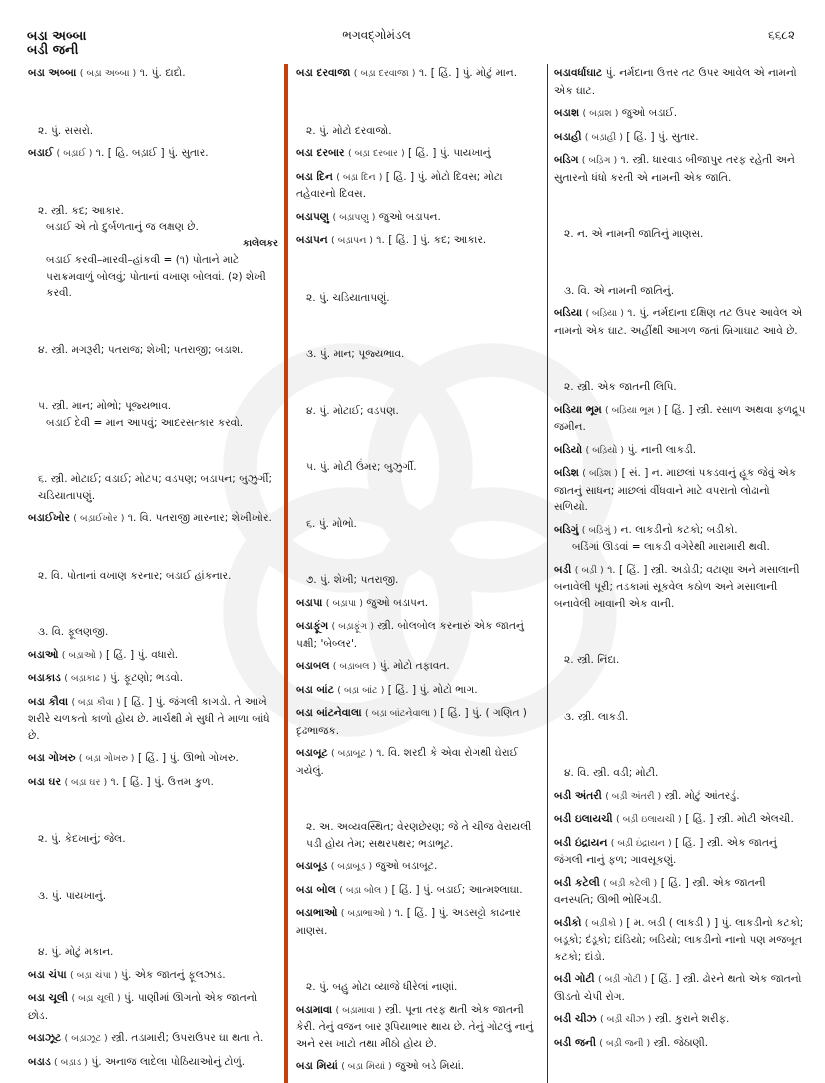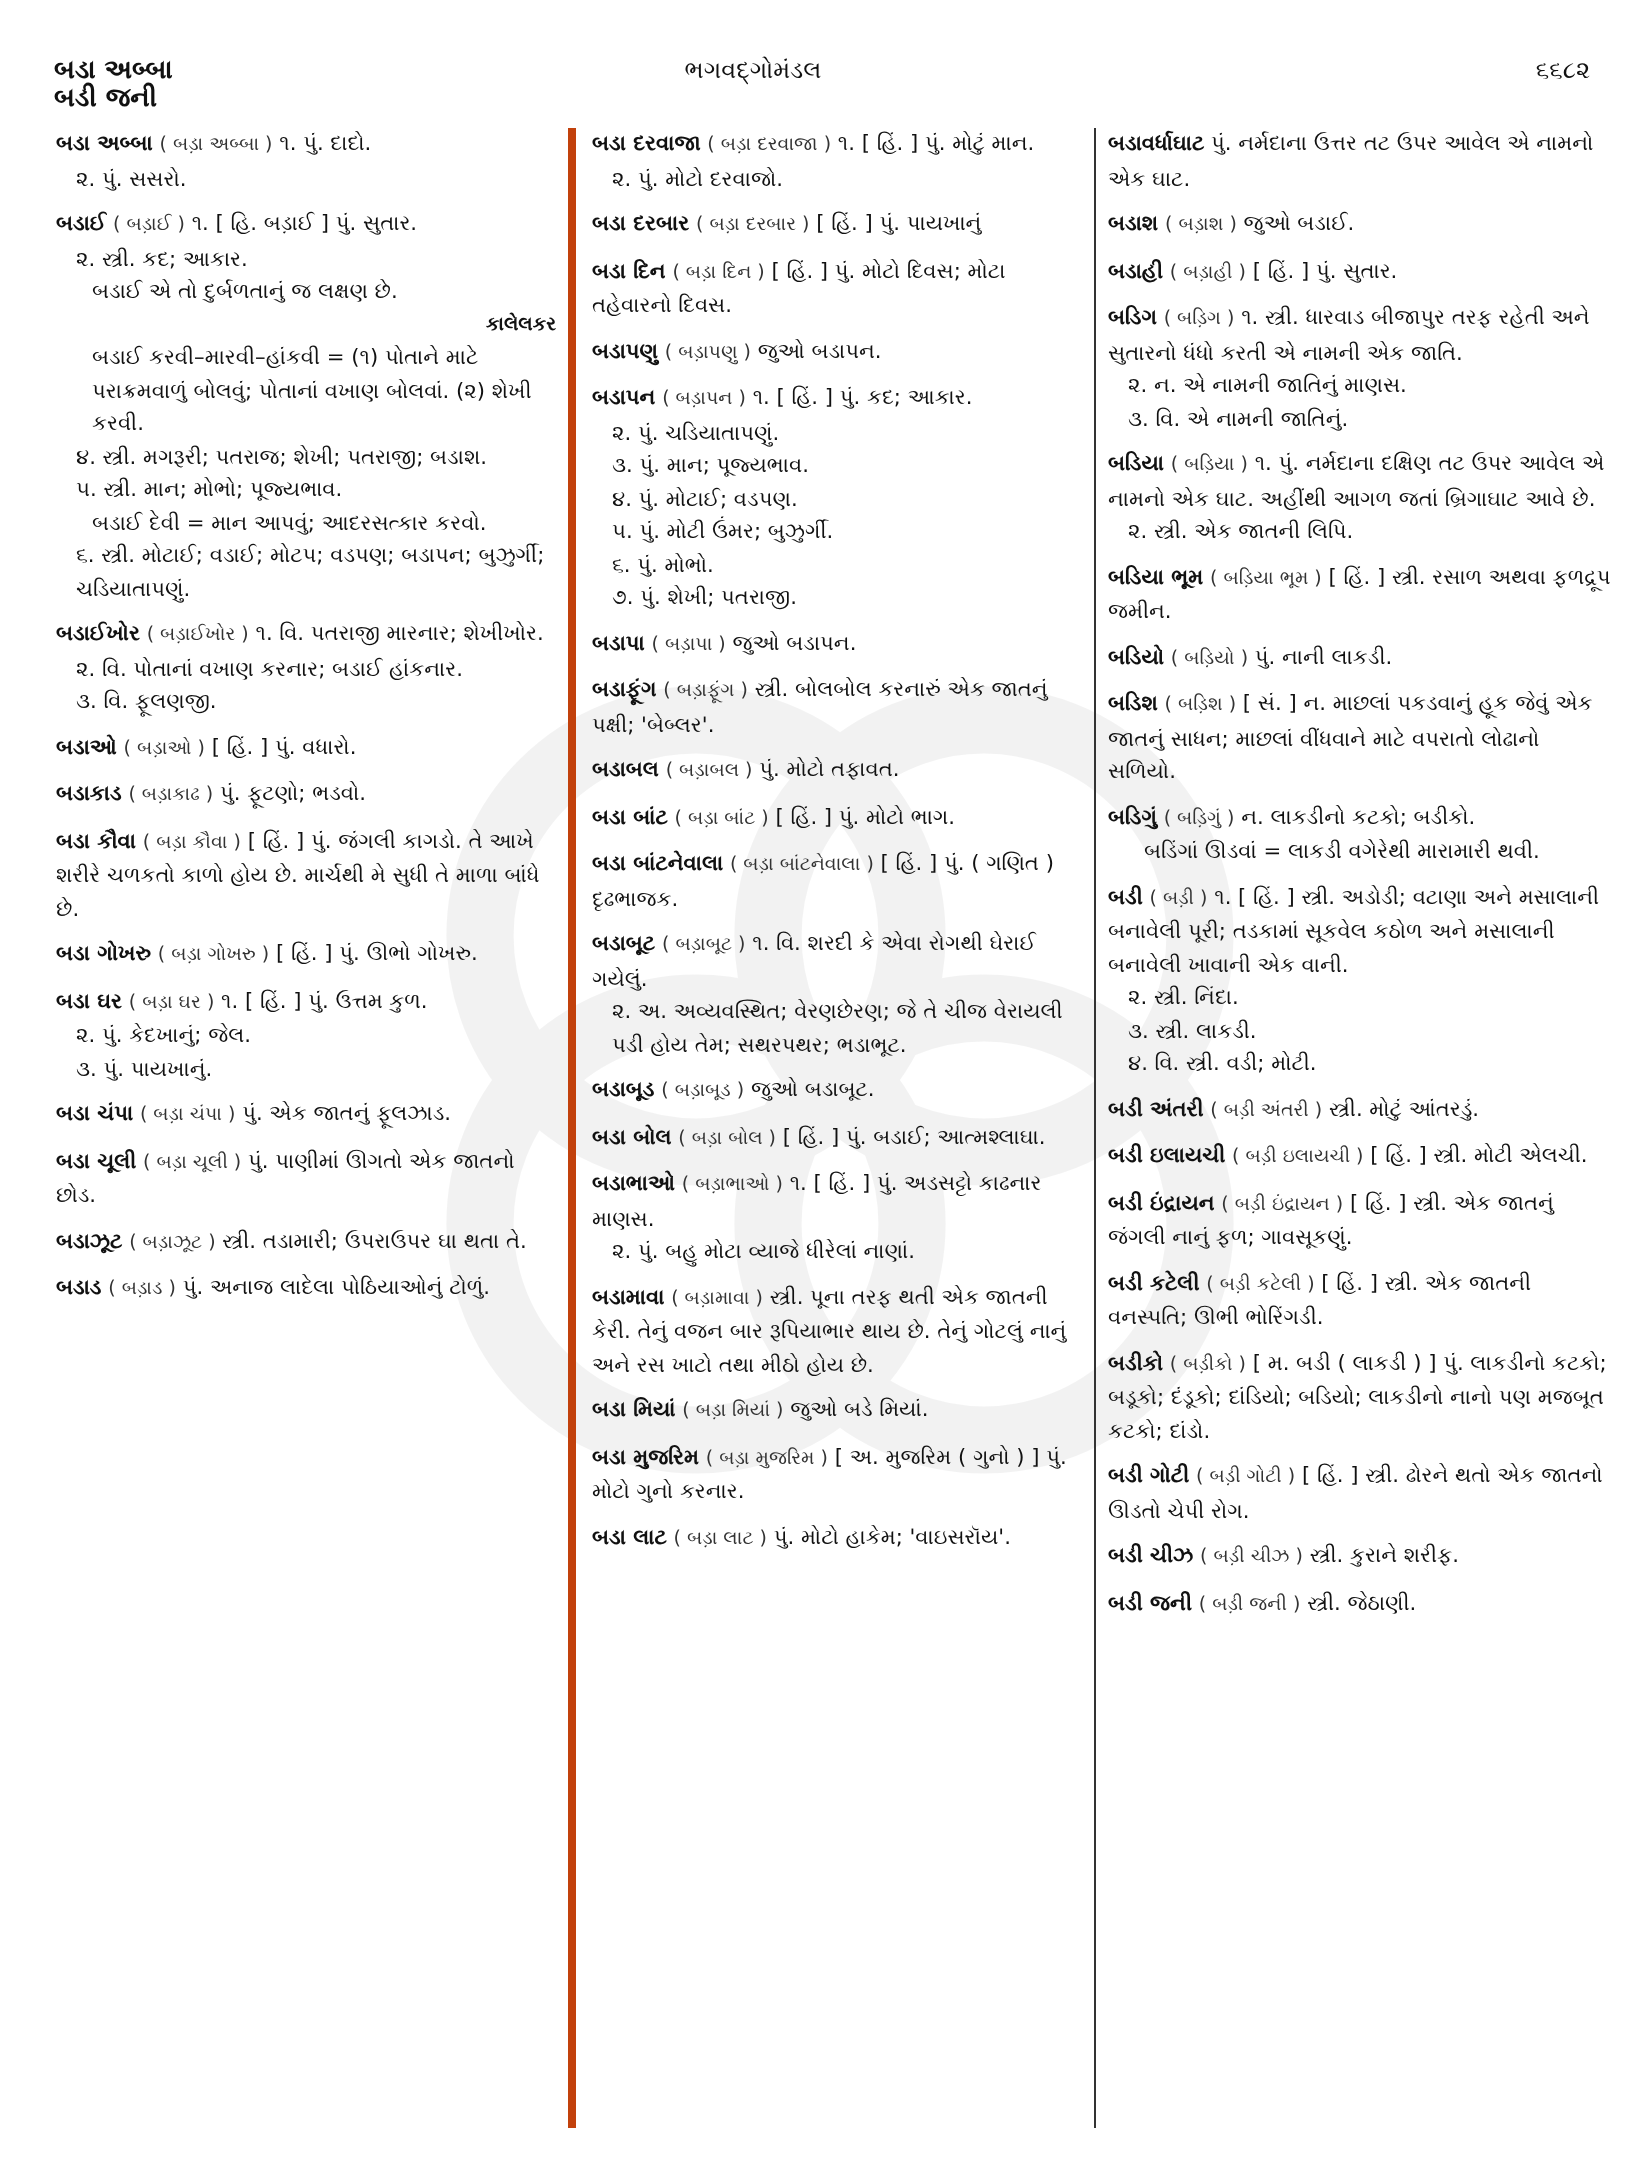--- a/index.html
+++ b/index.html
@@ -20,21 +20,21 @@
   .page-number { position: absolute; right: 30px; top: 28px; font-size: 12px; }
   .columns {
     position: absolute; top: 64px; left: 22px; width: 790px; height: 1000px;
     display: grid; grid-template-columns: 262px 264px 264px;
   }
   .col { padding: 0 6px; font-size: 10.6px; line-height: 16.5px; }
   .col.mid { border-left: 4px solid #c2410c; border-right: 1px solid #333; padding: 0 8px; }
   .entry { margin-bottom: 6px; }
   .hw { font-weight: bold; }
   .pron { font-size: 9.5px; color: #333; }
-  .sense { padding-left: 10px; }
+  .sense { padding-left: 10px; margin-top: 40px; }
   .example { padding-left: 18px; }
   .cite { text-align: right; font-weight: bold; font-size: 9.5px; }
 </style>
 </head>
 <body>
 
 <svg class="watermark" viewBox="0 0 200 200">
   <circle cx="70" cy="70" r="45" fill="none" stroke="#555" stroke-width="14"></circle>
   <circle cx="130" cy="70" r="45" fill="none" stroke="#555" stroke-width="14"></circle>
   <circle cx="70" cy="130" r="45" fill="none" stroke="#555" stroke-width="14"></circle>
@@ -79,20 +79,21 @@
       <div class="entry">
         <div><span class="hw">બડા કૌવા</span> <span class="pron">( બડ઼ા કૌવા )</span> <span>[ હિં. ] પું. જંગલી કાગડો. તે આખે શરીરે ચળકતો કાળો હોય છે. માર્ચથી મે સુધી તે માળા બાંધે છે.</span></div>
       </div>
       <div class="entry">
         <div><span class="hw">બડા ગોખરુ</span> <span class="pron">( બડ઼ા ગોખરુ )</span> <span>[ હિં. ] પું. ઊભો ગોખરુ.</span></div>
       </div>
       <div class="entry">
         <div><span class="hw">બડા ઘર</span> <span class="pron">( બડ઼ા ઘર )</span> <span>૧. [ હિં. ] પું. ઉત્તમ કુળ.</span></div>
         <div class="sense">૨. પું. કેદખાનું; જેલ.</div>
         <div class="sense">૩. પું. પાયખાનું.</div>
+        <div class="sense">૪. પું. મોટું મકાન.</div>
       </div>
       <div class="entry">
         <div><span class="hw">બડા ચંપા</span> <span class="pron">( બડ઼ા ચંપા )</span> <span>પું. એક જાતનું ફૂલઝાડ.</span></div>
       </div>
       <div class="entry">
         <div><span class="hw">બડા ચૂલી</span> <span class="pron">( બડ઼ા ચૂલી )</span> <span>પું. પાણીમાં ઊગતો એક જાતનો છોડ.</span></div>
       </div>
       <div class="entry">
         <div><span class="hw">બડાઝૂટ</span> <span class="pron">( બડ઼ાઝૂટ )</span> <span>સ્ત્રી. તડામારી; ઉપરાઉપર ઘા થતા તે.</span></div>
       </div>

